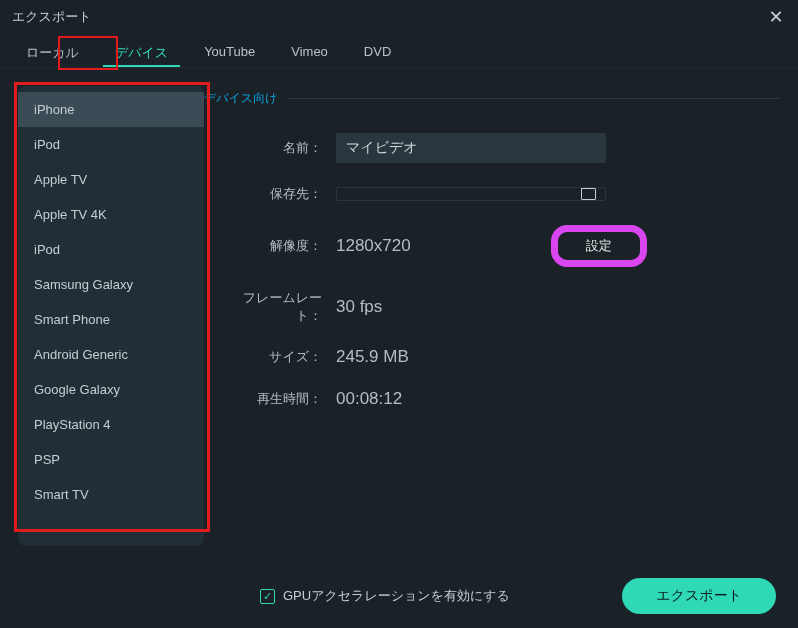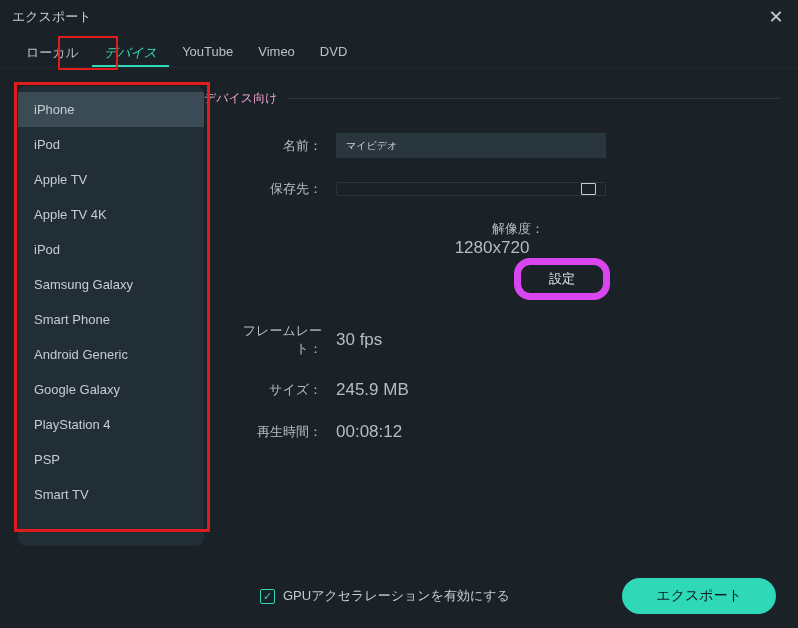--- a/index.html
+++ b/index.html
@@ -22,36 +22,35 @@
   }
   .close-btn {
     color: #c5cdd3;
     font-size: 18px;
     cursor: pointer;
     width: 20px;
     text-align: center;
   }
   .tabs {
     display: flex;
-    gap: 1px;
+    gap: 12px;
     padding: 4px 14px 0 14px;
     height: 34px;
     border-bottom: 1px solid rgba(255,255,255,0.03);
   }
   .tab {
     padding: 6px 12px 10px 12px;
     color: #b9c2c8;
     cursor: pointer;
     font-size: 13px;
     border-bottom: 2px solid transparent;
   }
   .tab.active {
     color: #2fd9b8;
     border-bottom: 2px solid #2fd9b8;
-    font-style: italic;
   }
   .tab-highlight-box {
     position: absolute;
     left: 58px;
     top: 36px;
     width: 60px;
     height: 34px;
     border: 2px solid #e11c1c;
     pointer-events: none;
   }
@@ -86,21 +85,21 @@
     pointer-events: none;
   }
   .settings {
     flex: 1;
     padding-top: 4px;
   }
   .section-header {
     display: flex;
     align-items: center;
     gap: 10px;
-    color: #f9a8d4;
+    color: #0ea5e9;
     font-size: 12px;
     margin-bottom: 26px;
   }
   .section-header .line {
     flex: 1;
     height: 1px;
     background: #2c3a42;
   }
   .row {
     display: flex;
@@ -115,21 +114,21 @@
     font-size: 13px;
     margin-left: 36px;
   }
   .row-value { color: #b4bdc3; font-size: 17px; }
   .text-input {
     background: #2a363e;
     border: none;
     color: #cfd6da;
     padding: 7px 10px;
     width: 270px;
-    font-size: 10px;
+    font-size: 14px;
     outline: none;
   }
   .path-row {
     display: flex;
     align-items: stretch;
     width: 270px;
     border: 1px solid #2a363e;
     border-radius: 2px;
     overflow: hidden;
   }
@@ -168,21 +167,20 @@
     border-radius: 16px;
     padding: 5px 28px;
     font-size: 13px;
     cursor: pointer;
     margin-left: 140px;
   }
   .resolution-row {
     display:flex;
     align-items:center;
     margin-bottom:22px;
-    flex-direction:column;
   }
   .footer {
     position: absolute;
     bottom: 14px;
     left: 0;
     right: 0;
     display: flex;
     align-items: center;
     justify-content: space-between;
     padding: 0 22px 0 260px;

